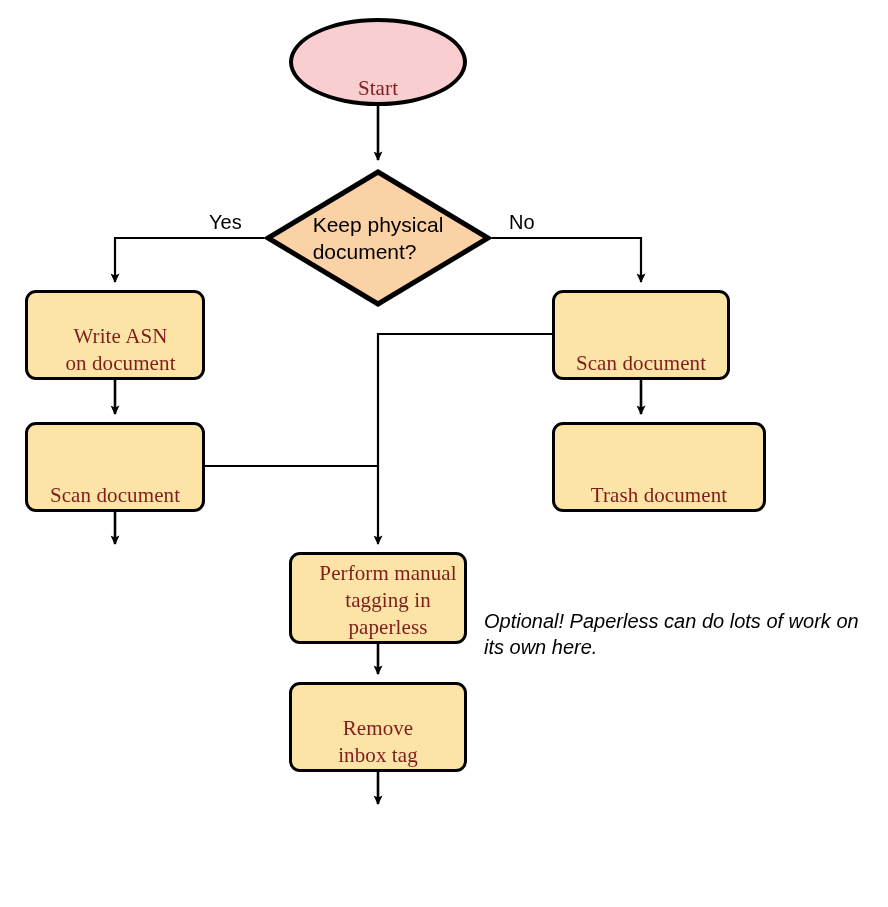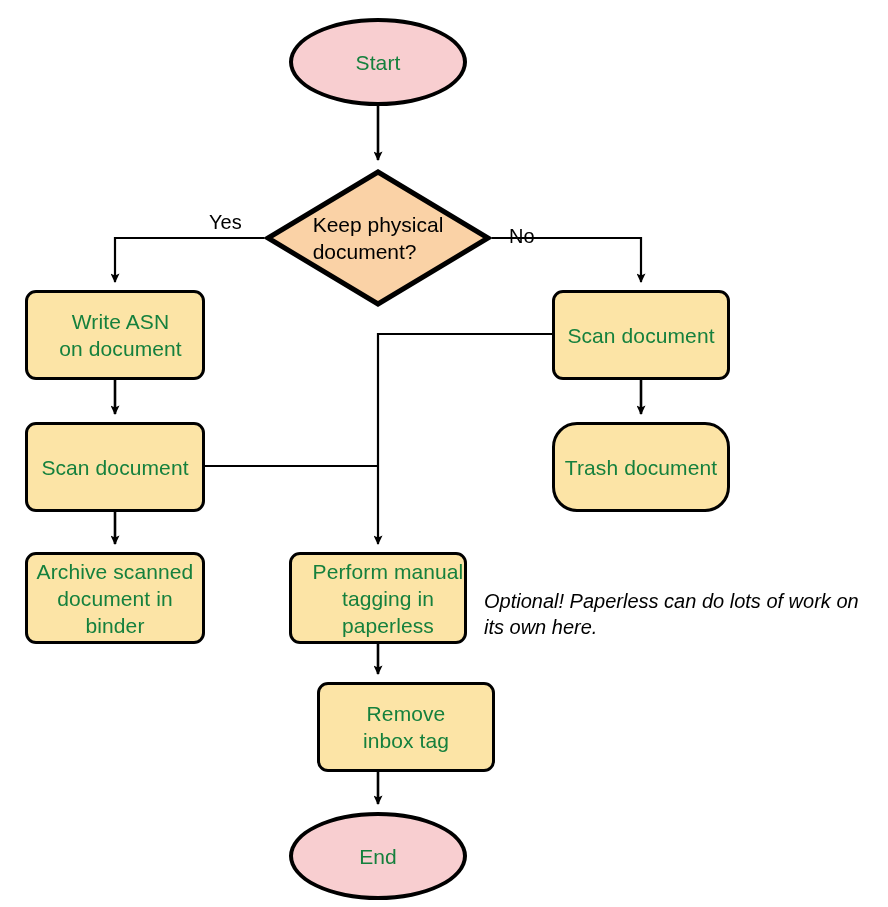--- a/index.html
+++ b/index.html
@@ -25,28 +25,29 @@
     left: 0;
     top: 0;
     width: 888px;
     height: 907px;
     overflow: visible;
   }
   .node {
     position: absolute;
     box-sizing: border-box;
     display: flex;
-    align-items: center;
+    align-items: flex-end;
     justify-content: center;
     text-align: center;
-    color: #15803d;
+    color: #7f1d1d;
     font-size: 21px;
     line-height: 27px;
     letter-spacing: 0.1px;
     white-space: pre-line;
+    font-family: Liberation Serif, serif;
   }
   .node.process {
     border: 3.5px solid #000000;
     border-radius: 11px;
     background: #fce4a6;
   }
   .node.terminator {
     border: 4px solid #000000;
     border-radius: 50%;
     background: #f8ced0;
@@ -83,20 +84,21 @@
     white-space: nowrap;
     text-align: center;
   }
   .annotation {
     position: absolute;
     font-size: 20px;
     line-height: 26px;
     font-style: italic;
     color: #000000;
     white-space: pre-line;
+    margin-top: 20px;
   }
 </style>
 </head>
 <body>
 
 <div id="chart-root">
 
   <svg class="edges" viewBox="0 0 888 907" xmlns="http://www.w3.org/2000/svg">
     <defs>
       <marker id="arrowhead" markerWidth="10" markerHeight="9" refX="8.6" refY="4.5" orient="auto" markerUnits="userSpaceOnUse">
@@ -131,56 +133,48 @@
 
   <div class="diamond-wrap" style="left:264px; top:168px; width:228px; height:140px;">
     <svg width="228" height="140" viewBox="0 0 228 140" xmlns="http://www.w3.org/2000/svg">
       <polygon points="114,4 224,70 114,136 4,70" fill="#fad2a6" stroke="#000000" stroke-width="5" stroke-linejoin="miter"></polygon>
     </svg>
     <div class="diamond-label">Keep physical
 document?</div>
   </div>
 
   <div class="edge-label" style="left:209px; top:210px;">Yes</div>
-  <div class="edge-label" style="left:509px; top:224px;">No</div>
+  <div class="edge-label" style="left:509px; top:210px;">No</div>
 
   <div class="node process" style="left:25px; top:290px; width:180px; height:90px;padding-left:11px;">
     <span>Write ASN
 on document</span>
   </div>
 
   <div class="node process" style="left:25px; top:422px; width:180px; height:90px;">
     <span>Scan document</span>
   </div>
 
-  <div class="node process" style="left:25px; top:552px; width:180px; height:92px;">
-    <span>Archive scanned
-document in
-binder</span>
-  </div>
 
   <div class="node process" style="left:552px; top:290px; width:178px; height:90px;">
     <span>Scan document</span>
   </div>
 
-  <div class="node process" style="left:552px; top:422px; width:178px; height:90px;border-radius:25px;">
+  <div class="node process" style="left:552px; top:422px; width:214px; height:90px;">
     <span>Trash document</span>
   </div>
 
   <div class="node process" style="left:289px; top:552px; width:178px; height:92px;padding-left:20px;">
     <span>Perform manual
 tagging in
 paperless</span>
   </div>
 
-  <div class="node process" style="left:289px; top:682px; width:178px; height:90px;margin-left:28px;">
+  <div class="node process" style="left:289px; top:682px; width:178px; height:90px;">
     <span>Remove
 inbox tag</span>
   </div>
 
-  <div class="node terminator" style="left:289px; top:812px; width:178px; height:88px;">
-    <span>End</span>
-  </div>
 
   <div class="annotation" style="left:484px; top:588px; width:400px;">Optional! Paperless can do lots of work on
 its own here.</div>
 
 </div>
 
 </body></html>

